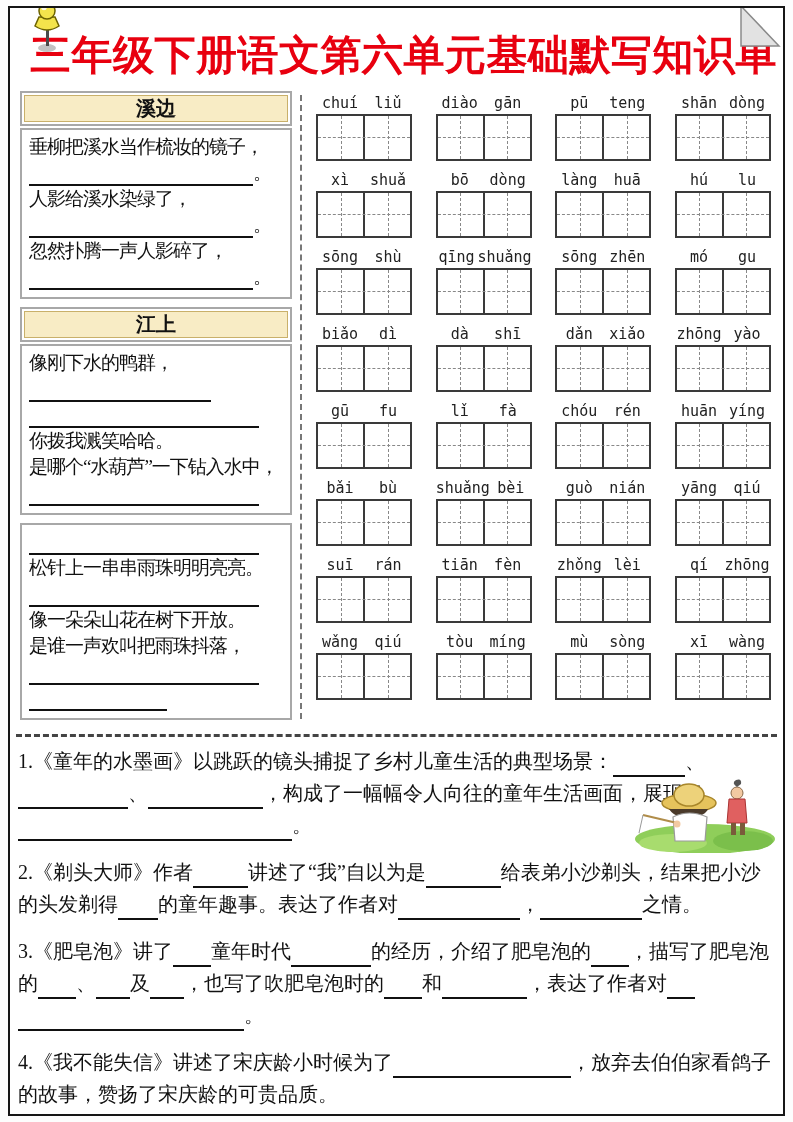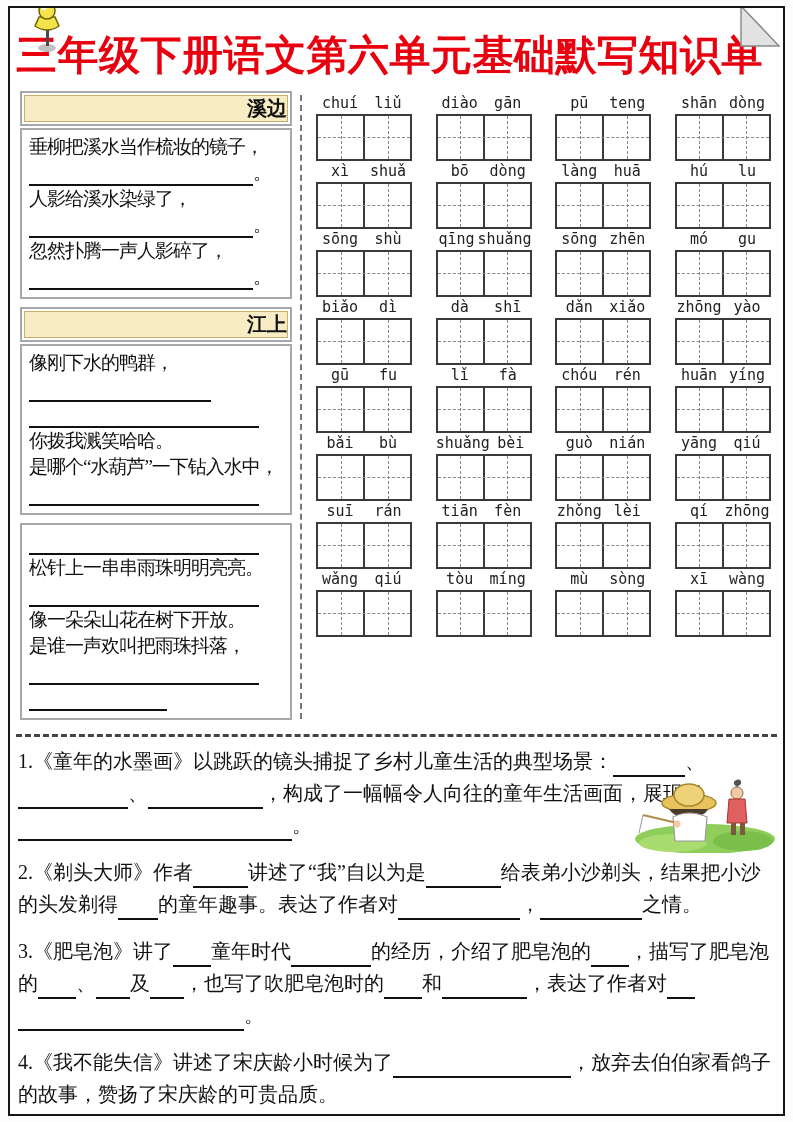--- a/index.html
+++ b/index.html
@@ -7,34 +7,34 @@
     width:793px;height:1122px;position:relative;background:#fdfdfd;
     font-family:"Liberation Serif","DejaVu Serif",serif;color:#111;overflow:hidden;
   }
   .page{
     position:absolute;left:8px;top:6px;width:777px;height:1110px;
     border:2px solid #161616;box-sizing:border-box;background:#fff;
     padding:0 6px;overflow:hidden;
   }
   
   .title{
-    text-align:left;color:#e8000f;font-weight:bold;font-size:41px;
+    text-align:right;color:#e8000f;font-weight:bold;font-size:41px;
     margin:20px 0 8px 0;white-space:nowrap;letter-spacing:0.5px;
   }
   
   .content{display:flex;align-items:flex-start;}
   .left-col{width:272px;flex:none;padding-left:4px;}
   .v-divider{flex:none;width:0;border-left:2px dashed #777;align-self:stretch;
     margin:4px 4px 0 8px;height:624px;}
   .pinyin-area{flex:1;display:grid;grid-template-columns:repeat(4,96px);
-    justify-content:space-between;padding:2px 6px 0 10px;}
+    justify-content:space-between;row-gap:9px;padding:2px 6px 0 10px;}
   
   .section{margin-bottom:8px;}
   .sec-header-wrap{border:2px solid #a8a8a8;background:#fff;padding:2px;box-sizing:border-box;}
-  .sec-header{background:#f8ecc5;border:1px solid #c9b06a;text-align:right;
+  .sec-header{background:#f8ecc5;border:1px solid #c9b06a;text-align:center;
     font-weight:bold;font-size:20px;line-height:25px;}
   .sec-body{border:2px solid #a8a8a8;margin-top:2px;padding:4px 15px 7px 7px;
     font-size:19px;box-sizing:border-box;min-height:40px;}
   .poem-line{line-height:26px;white-space:nowrap;letter-spacing:-1px;overflow:hidden;}
   .blank-row{line-height:26px;height:26px;}
   .u{display:inline-block;height:20px;border-bottom:2px solid #111;vertical-align:bottom;}
   
   .pcell{width:96px;}
   .psyl{display:flex;font-family:"DejaVu Sans Mono",monospace;font-size:15px;
     height:20px;line-height:20px;color:#222;}

